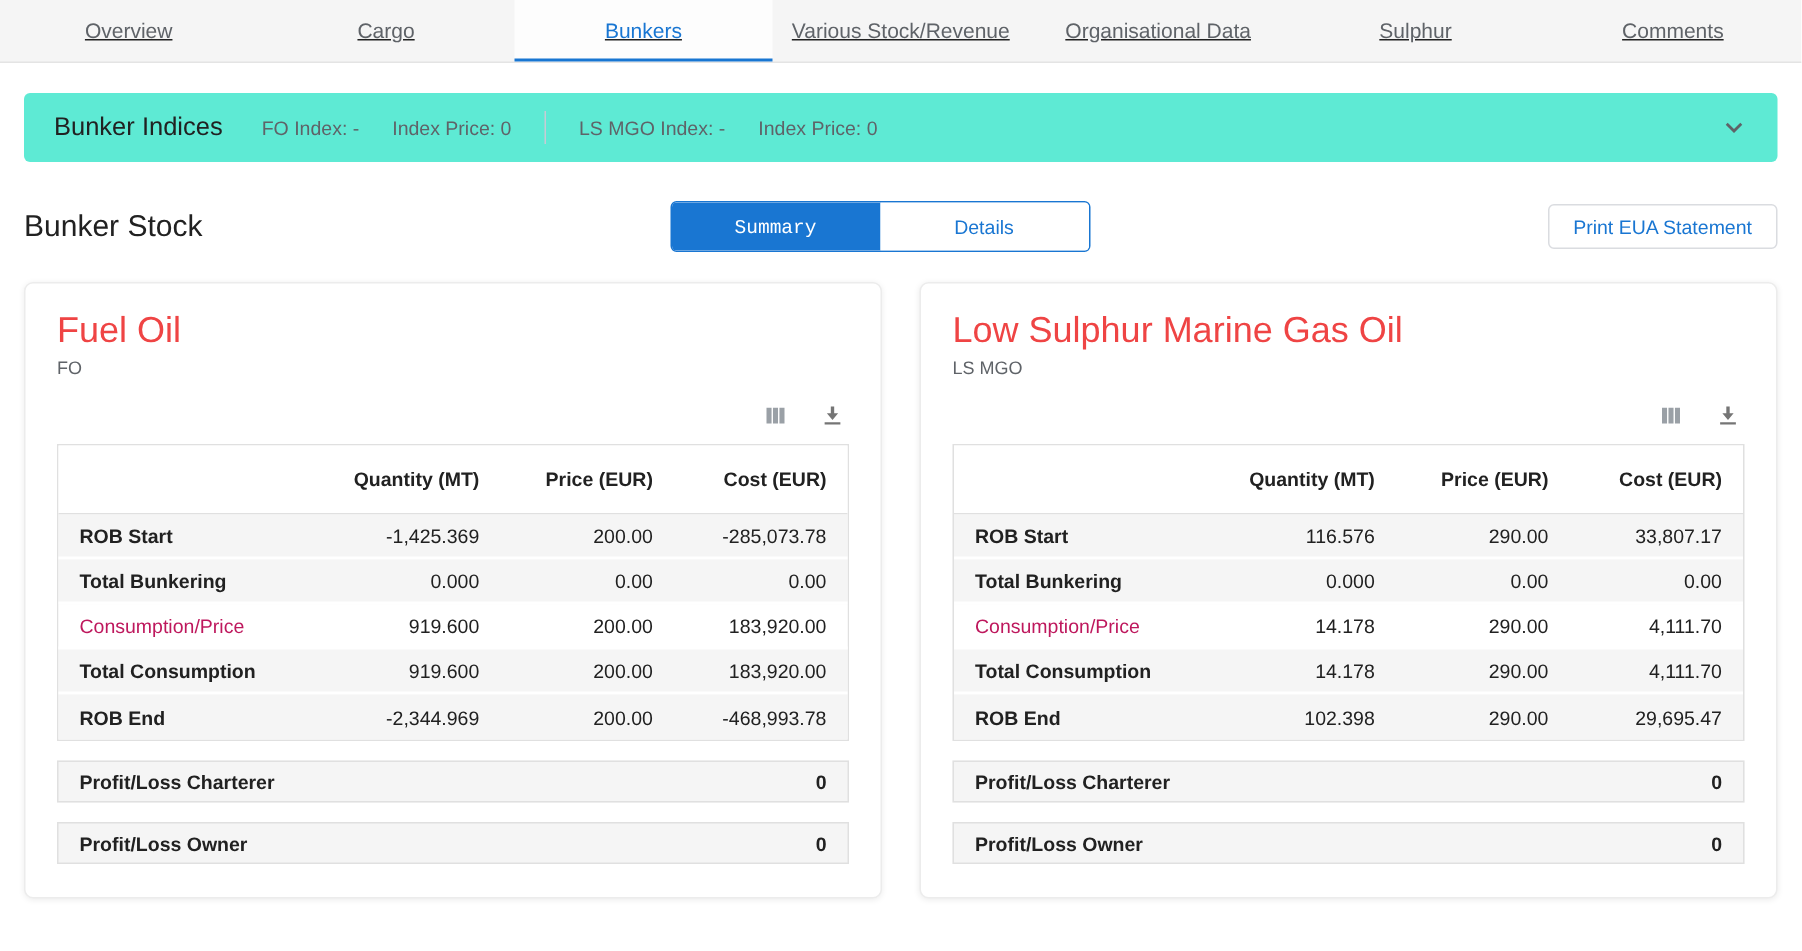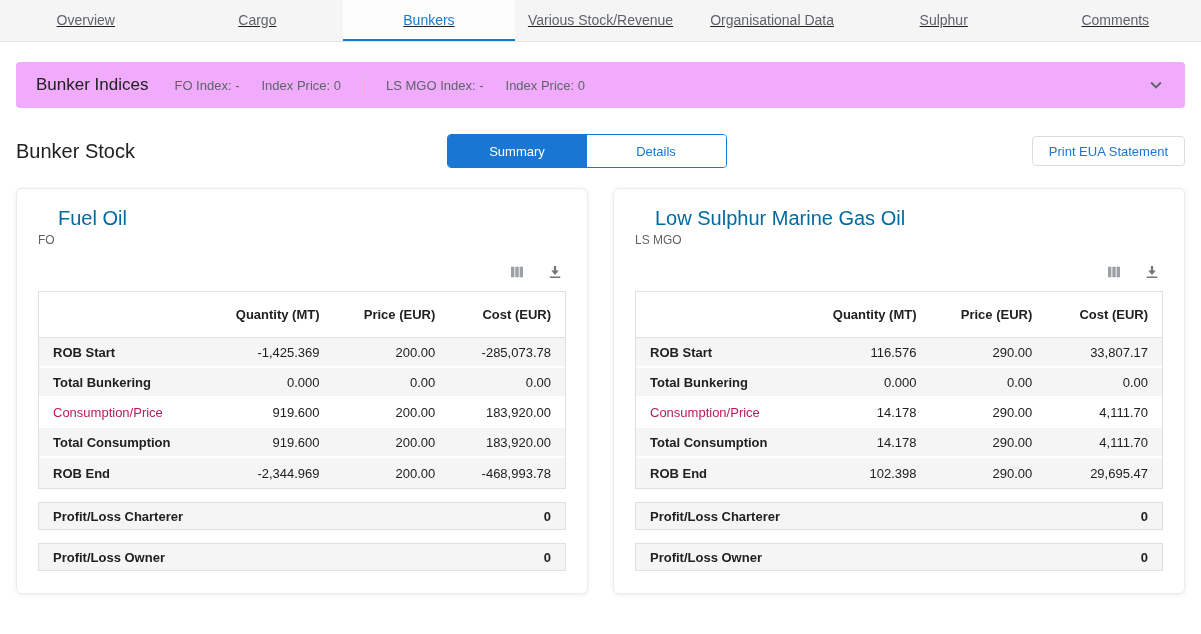--- a/index.html
+++ b/index.html
@@ -30,21 +30,21 @@
     cursor:pointer;
     border-bottom:2px solid transparent;
     white-space:nowrap;
   }
   .tab.active { color:#1976d2; border-bottom-color:#1976d2; background:#fdfdfd; }
 
   
   .indices {
     margin:20px 16px 0;
     height:46px;
-    background:#f0abfc;
+    background:#5eead4;
     border-radius:4px;
     display:flex;
     align-items:center;
     padding:0 18px 0 20px;
   }
   .indices-title { font-size:17px; color:#212121; margin-right:26px; }
   .idx { font-size:13px; color:#5f6368; margin-right:22px; white-space:nowrap; }
   .vdivider { width:1px; height:22px; background:#c7cbd4; margin-right:22px; }
   .chevron { margin-left:auto; display:flex; align-items:center; cursor:pointer; }
 
@@ -67,21 +67,21 @@
   .toggle-btn {
     width:139px;
     height:32px;
     font-size:13px;
     font-family:inherit;
     background:#fff;
     color:#1976d2;
     border:none;
     cursor:pointer;
   }
-  .toggle-btn.active { background:#1976d2; color:#fff; }
+  .toggle-btn.active { background:#1976d2; color:#fff;font-family:Liberation Mono, monospace; }
   .print-btn {
     justify-self:end;
     height:30px;
     padding:0 16px;
     font-size:13px;
     font-family:inherit;
     color:#1976d2;
     background:#fff;
     border:1px solid #dadce0;
     border-radius:4px;
@@ -91,21 +91,21 @@
   
   .cards { display:flex; gap:25px; margin:20px 16px 0; }
   .card {
     flex:1;
     background:#fff;
     border:1px solid #ececec;
     border-radius:6px;
     box-shadow:0 1px 4px rgba(0,0,0,0.08);
     padding:18px 21px 22px;
   }
-  .card-title { font-size:20px; font-weight:400; color:#0369a1;margin-left:20px; }
+  .card-title { font-size:24px; font-weight:400; color:#ef4444; }
   .card-subtitle { font-size:12px; color:#5f6368; margin-top:3px; }
   .icon-row {
     display:flex;
     justify-content:flex-end;
     align-items:center;
     gap:20px;
     margin:16px 2px 10px 0;
   }
   .icon-btn { display:flex; align-items:center; cursor:pointer; }
 

